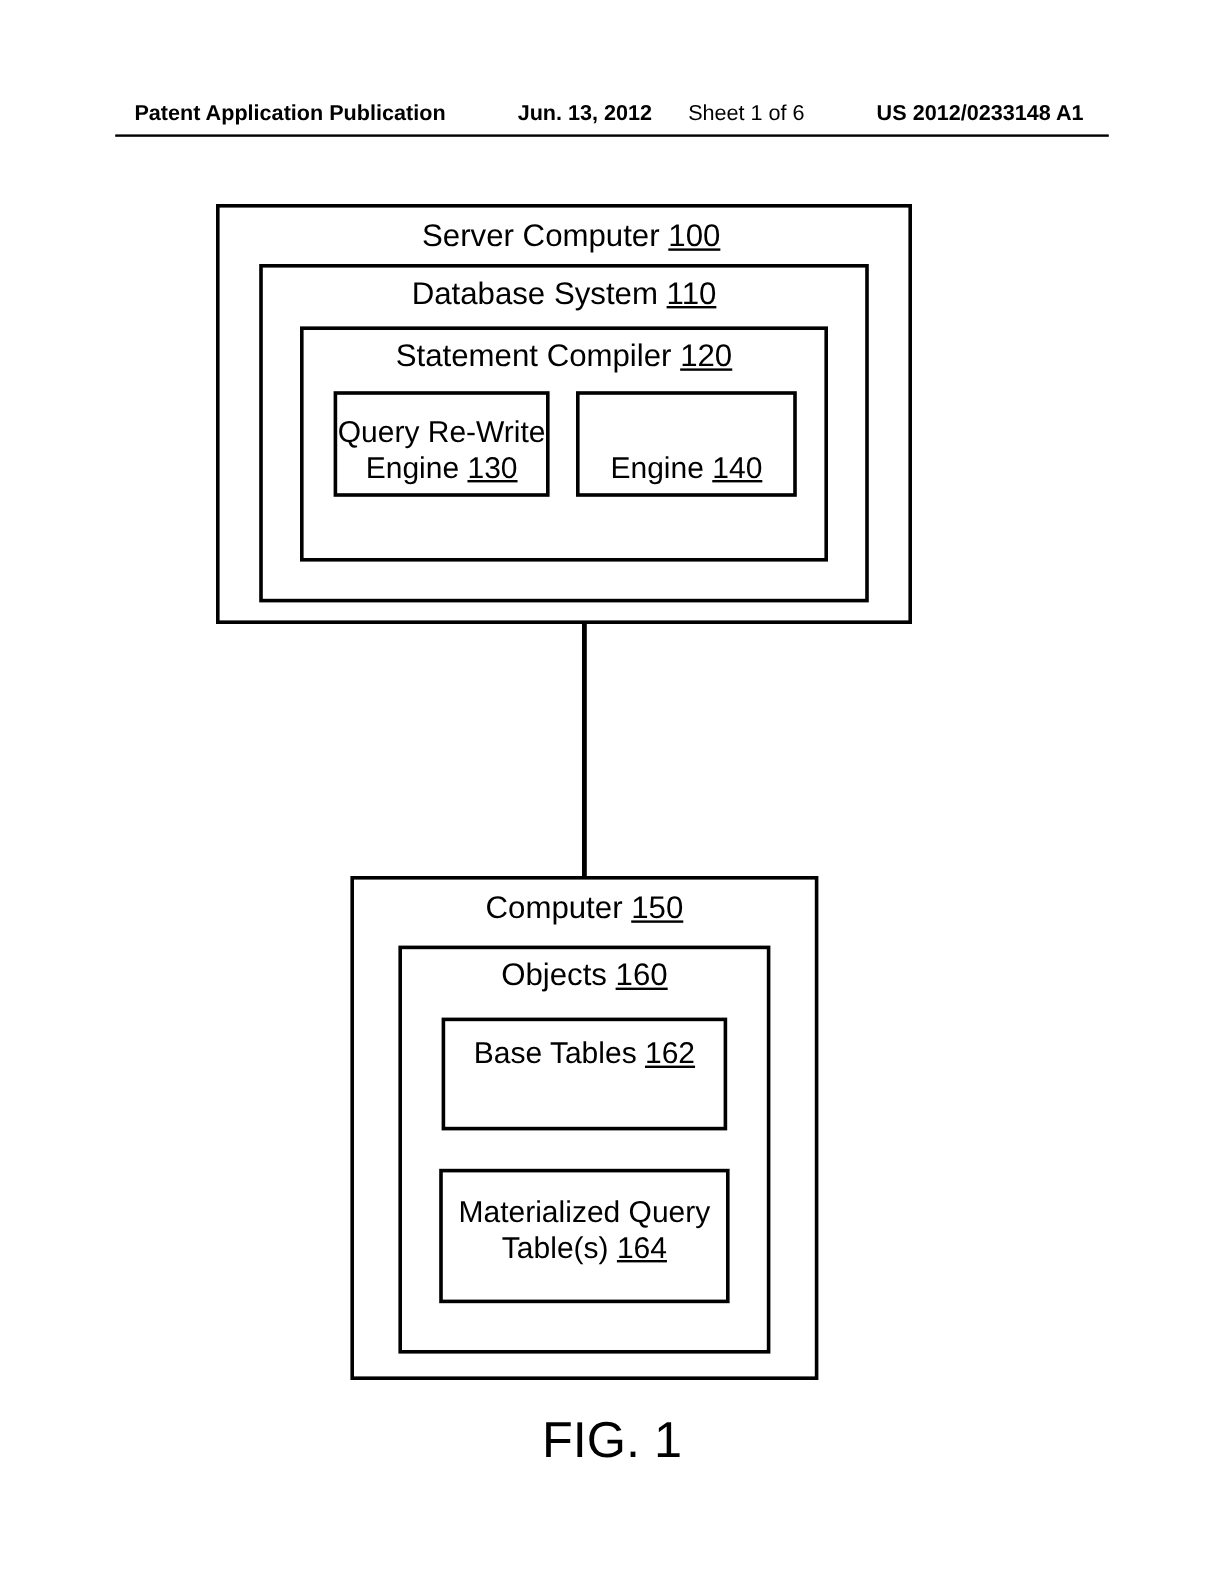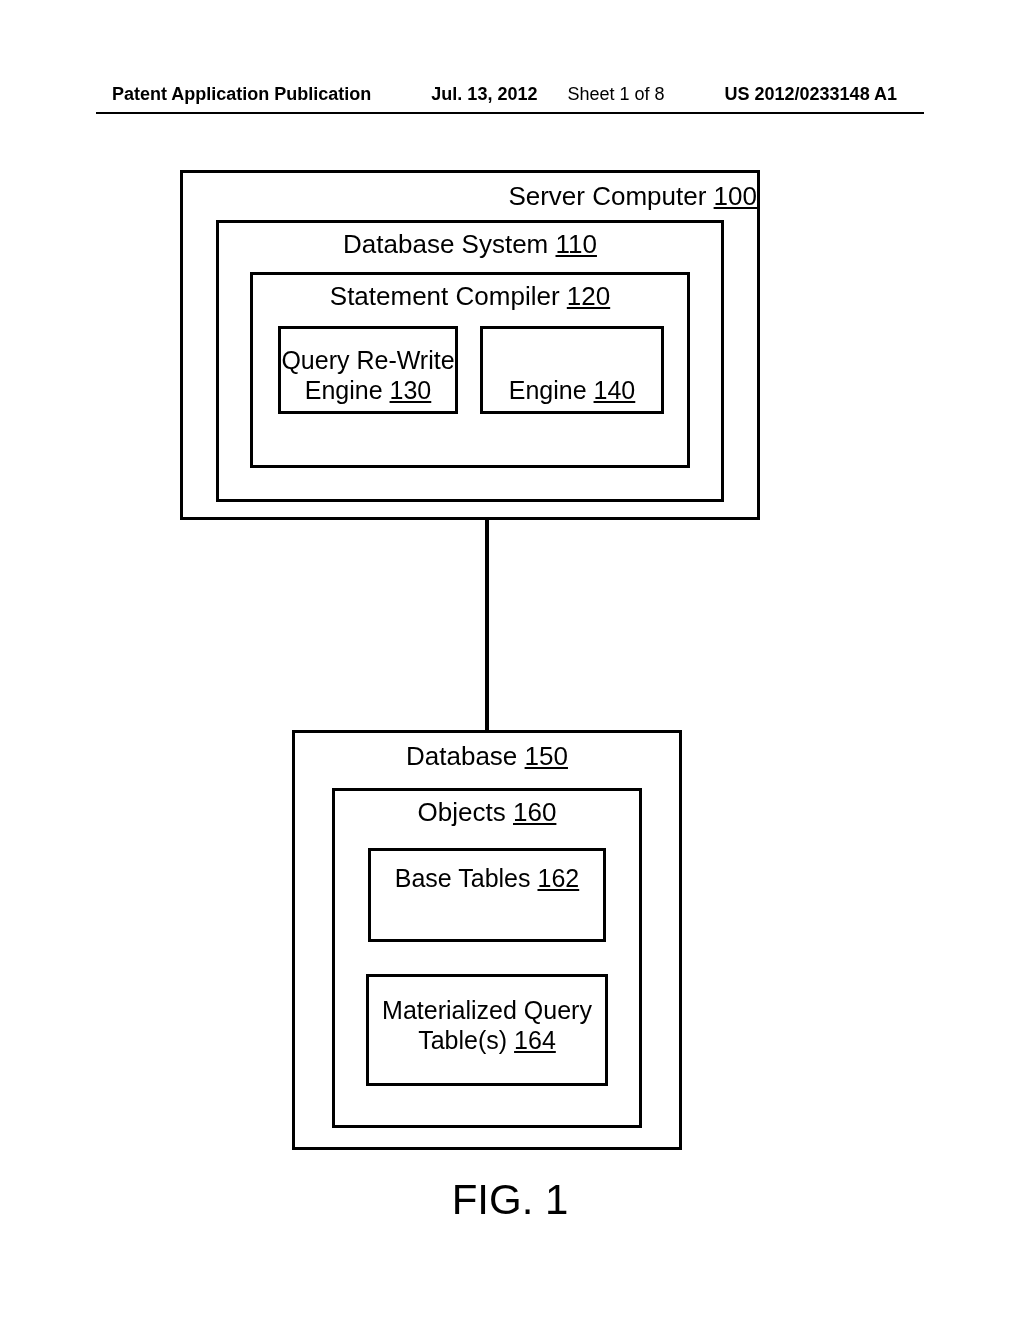--- a/index.html
+++ b/index.html
@@ -64,21 +64,21 @@
     box-sizing: border-box;
     background: #fff;
   }
 
   .title-line {
     font-size: 26px;
     text-align: center;
     white-space: nowrap;
   }
   .title-left {
-    text-align: right;
+    text-align: center;
     padding-left: 12px;
   }
   .num {
     text-decoration: underline;
   }
 
   
   .server {
     left: 180px;
     top: 10px;
@@ -172,22 +172,22 @@
     font-size: 42px;
   }
 </style>
 </head>
 <body>
 
 <div class="page">
 
   <div class="header">
     <span class="left">Patent Application Publication</span>
-    <span class="mid">Jul. 13, 2012</span>
-    <span class="sheet">Sheet 1 of 8</span>
+    <span class="mid">Jun. 13, 2012</span>
+    <span class="sheet">Sheet 1 of 6</span>
     <span class="right">US 2012/0233148 A1</span>
   </div>
   <div class="header-rule"></div>
 
   <div class="diagram">
 
     <div class="box server">
       <div class="title-line title-left">
         <span>Server Computer</span>
         <span class="num">100</span>
@@ -221,21 +221,21 @@
         <br>
         <span>Engine</span>
         <span class="num">140</span>
       </div>
     </div>
 
     <div class="connector"></div>
 
     <div class="box database">
       <div class="title-line">
-        <span>Database</span>
+        <span>Computer</span>
         <span class="num">150</span>
       </div>
     </div>
 
     <div class="box objects">
       <div class="title-line">
         <span>Objects</span>
         <span class="num">160</span>
       </div>
     </div>

